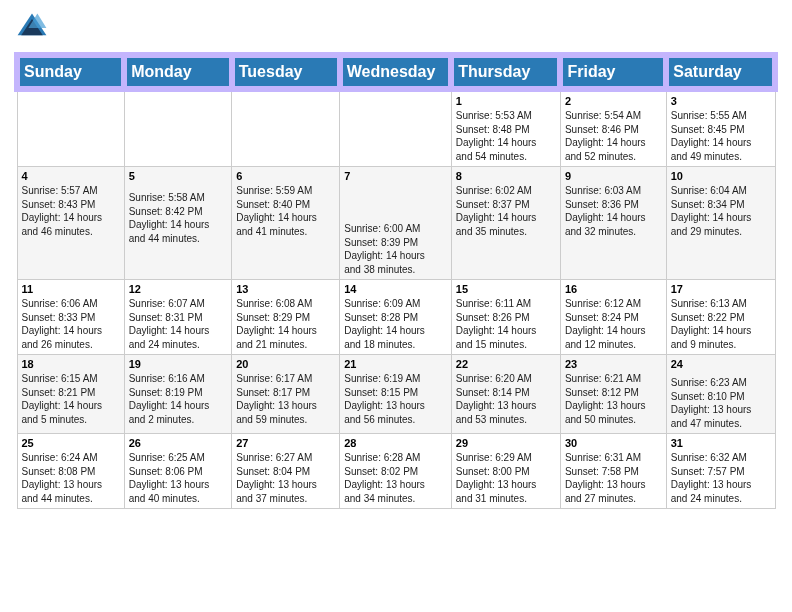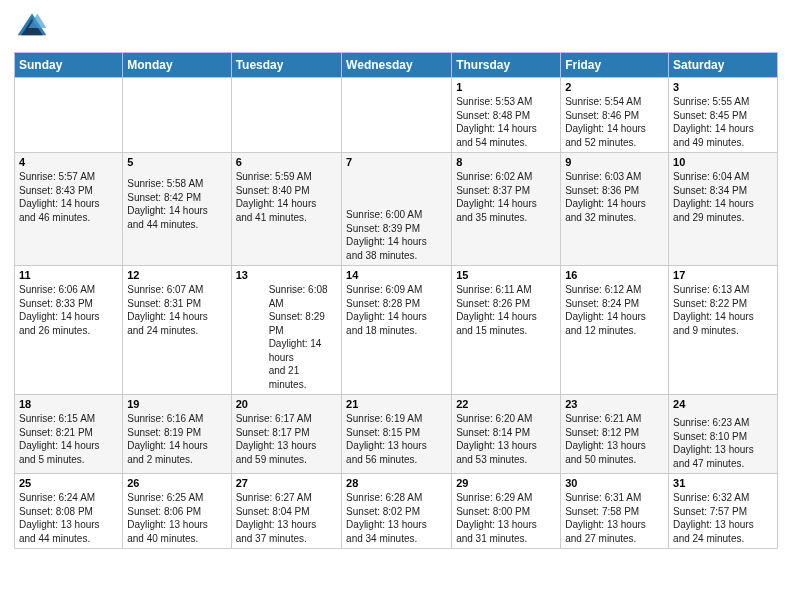--- a/index.html
+++ b/index.html
@@ -51,25 +51,25 @@
       color: #444;
     }
     table {
       width: 100%;
       border-collapse: collapse;
       font-size: 10px;
     }
     thead tr th {
       background: #2a7ab5;
       color: #fff;
-      font-size: 12px;
+      font-size: 16px;
       font-weight: bold;
       padding: 5px 4px;
       text-align: left;
-      border: 1px solid #c4b5fd;
+      border: 6px solid #c4b5fd;
     }
     tbody tr td {
       border: 1px solid #ccc;
       vertical-align: top;
       padding: 3px 4px;
       width: 113px;
       min-height: 70px;
       background: #fff;
     }
     tbody tr:nth-child(even) td {
@@ -211,21 +211,21 @@
           </td>
           <td>
             <span class="day-num">12</span>
             <div class="day-info" style="white-space: pre-line;">Sunrise: 6:07 AM
 Sunset: 8:31 PM
 Daylight: 14 hours
 and 24 minutes.</div>
           </td>
           <td>
             <span class="day-num">13</span>
-            <div class="day-info" style="white-space: pre-line; margin-left: 33px;">Sunrise: 6:08 AM
+            <div class="day-info" style="white-space: pre-line;">Sunrise: 6:08 AM
 Sunset: 8:29 PM
 Daylight: 14 hours
 and 21 minutes.</div>
           </td>
           <td>
             <span class="day-num">14</span>
             <div class="day-info" style="white-space: pre-line;">Sunrise: 6:09 AM
 Sunset: 8:28 PM
 Daylight: 14 hours
 and 18 minutes.</div>

